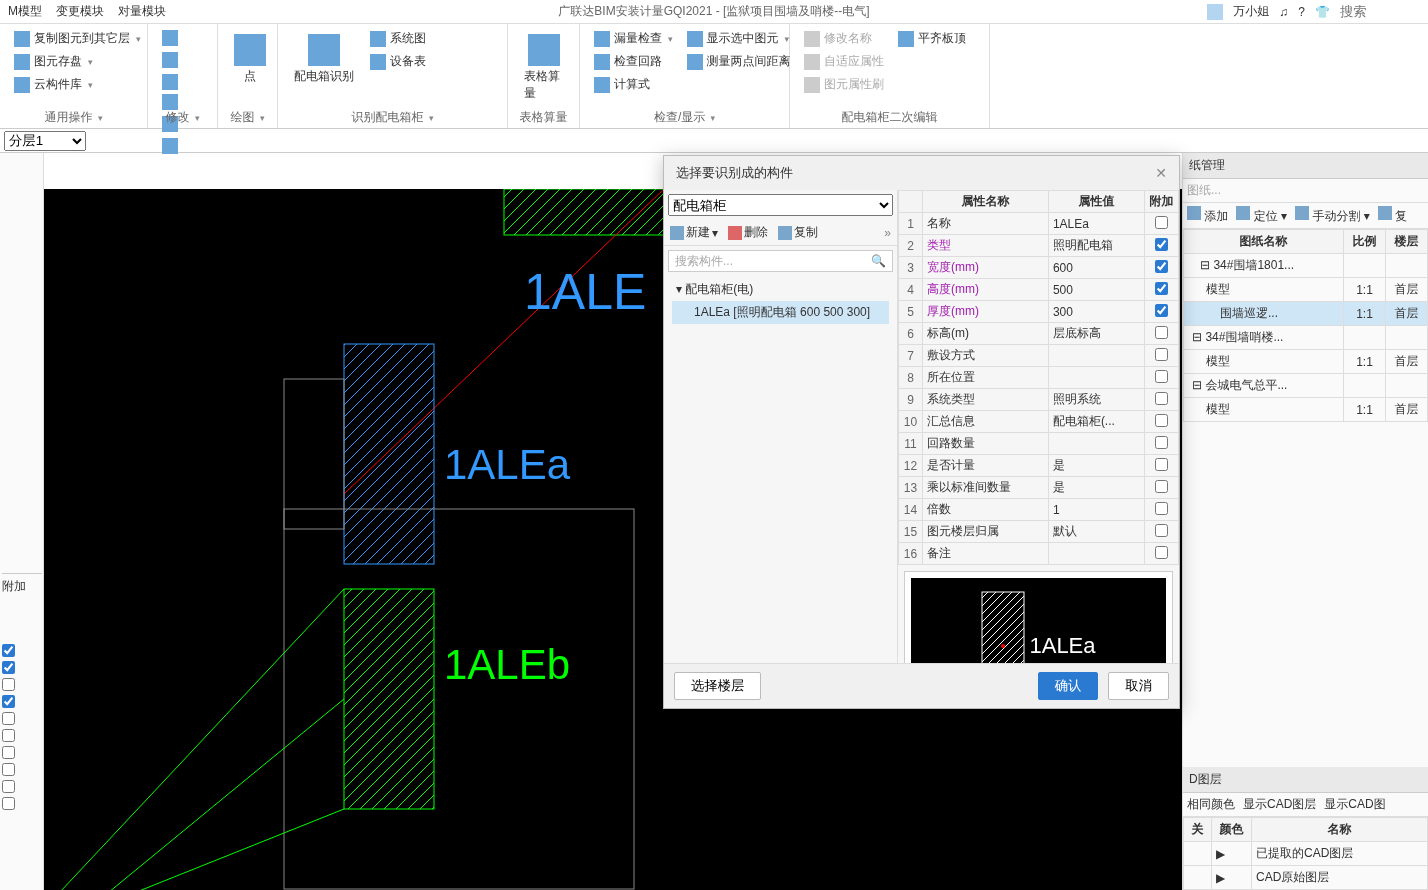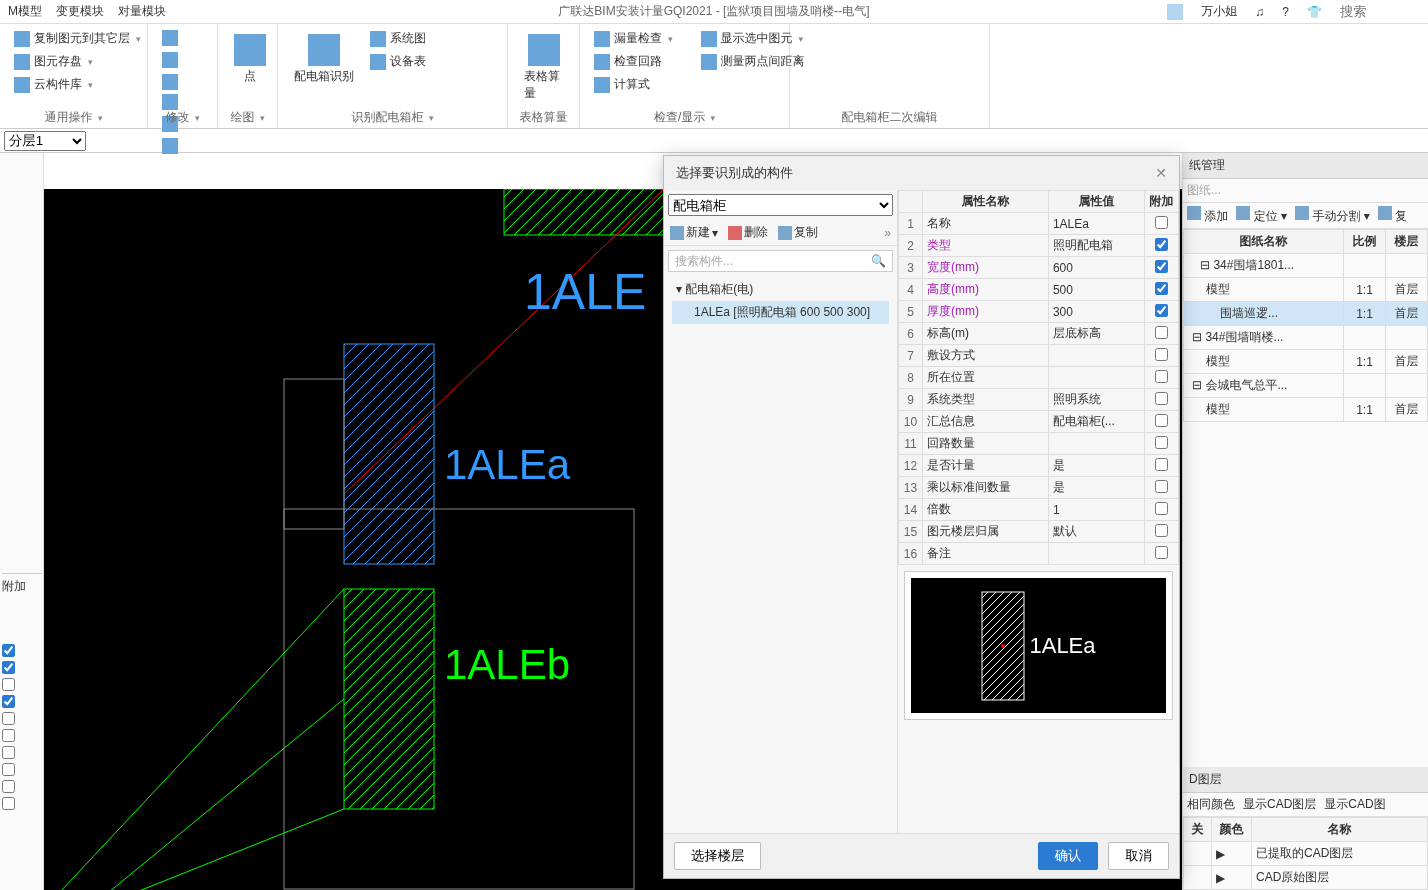--- a/index.html
+++ b/index.html
@@ -2,21 +2,21 @@
 <html><head>
 <meta charset="utf-8">
 <style>
 * { margin: 0; padding: 0; box-sizing: border-box; font-family: "Microsoft YaHei", sans-serif; }
 body { width: 1428px; height: 890px; background: #fff; overflow: hidden; position: relative; font-size: 12px; color: #333; }
 
 
 .titlebar { height: 24px; background: #fff; display: flex; align-items: center; padding: 0 8px; border-bottom: 1px solid #ddd; }
 .titlebar .menus { display: flex; gap: 14px; }
 .titlebar .title { position: absolute; left: 50%; transform: translateX(-50%); color: #666; }
-.titlebar .user { margin-left: auto; display: flex; align-items: center; gap: 18px; }
+.titlebar .user { margin-left: auto; display: flex; align-items: center; gap: 10px; }
 .titlebar .avatar { width: 16px; height: 16px; background: #b3d5f0; display: inline-block; }
 .titlebar input { border: none; outline: none; width: 80px; }
 
 
 .ribbon { height: 105px; background: #fff; border-bottom: 1px solid #ccc; display: flex; }
 .ribbon-group { border-right: 1px solid #ddd; padding: 4px 10px 0; position: relative; }
 .ribbon-group .label { position: absolute; bottom: 2px; left: 50%; transform: translateX(-50%); color: #666; font-size: 12px; white-space: nowrap; }
 .ribbon-btn { display: flex; align-items: center; gap: 4px; padding: 2px 4px; white-space: nowrap; cursor: pointer; font-size: 12px; }
 .ribbon-btn .ico { width: 16px; height: 16px; background: #6aa5da; display: inline-block; }
 .ribbon-big { display: inline-flex; flex-direction: column; align-items: center; gap: 2px; padding: 6px; cursor: pointer; }
@@ -31,21 +31,21 @@
 .floorbar { height: 24px; border-bottom: 1px solid #ccc; display: flex; align-items: center; padding-left: 4px; }
 .floorbar select { width: 82px; height: 20px; }
 
 
 .main { position: absolute; top: 153px; left: 0; right: 0; bottom: 0; display: flex; }
 .left-thin { width: 44px; background: #fafafa; border-right: 1px solid #ddd; }
 .canvas-wrap { flex: 1; position: relative; background: #000; overflow: hidden; margin-top: 36px; }
 .right-panel { width: 246px; background: #fafafa; border-left: 1px solid #ddd; display: flex; flex-direction: column; }
 
 
-.dialog { position: absolute; top: 155px; left: 663px; width: 517px; height: 724px; background: #f6f6f6; border: 1px solid #bbb; box-shadow: 0 4px 18px rgba(0,0,0,.25); display: flex; flex-direction: column; }
+.dialog { position: absolute; top: 155px; left: 663px; width: 517px; height: 554px; background: #f6f6f6; border: 1px solid #bbb; box-shadow: 0 4px 18px rgba(0,0,0,.25); display: flex; flex-direction: column; }
 .dialog-title { padding: 8px 12px; font-size: 13px; background: #f0f0f0; display: flex; justify-content: space-between; align-items: center; }
 .dialog-body { flex: 1; display: flex; overflow: hidden; }
 .dlg-left { width: 234px; border-right: 1px solid #ddd; display: flex; flex-direction: column; }
 .dlg-left select { margin: 4px; height: 22px; }
 .dlg-toolbar { display: flex; gap: 10px; padding: 4px 6px; border-bottom: 1px solid #ddd; }
 .dlg-toolbar span { cursor: pointer; display: flex; align-items: center; gap: 2px; }
 .dlg-search { margin: 4px; height: 22px; border: 1px solid #ccc; padding: 0 6px; background: #fff; color: #aaa; display: flex; align-items: center; justify-content: space-between; }
 .tree { padding: 2px 8px; font-size: 12px; }
 .tree-item { padding: 3px 4px; cursor: pointer; }
 .tree-item.sel { background: #cfe6f7; }
@@ -179,21 +179,21 @@
     <div class="label"><span>识别配电箱柜</span> <span class="dd">▾</span></div>
   </div>
   <div class="ribbon-group" style="width:72px">
     <div class="ribbon-big">
         <span class="ico"></span>
         <span>表格算量</span>
       </div>
     <div class="label">表格算量</div>
   </div>
   <div class="ribbon-group" style="width:210px">
-    <div style="display:flex;gap:20px">
+    <div style="display:flex;gap:6px">
       <div class="col">
         <div class="ribbon-btn">
             <span class="ico"></span>
             <span>漏量检查</span>
             <span class="dd">▾</span>
           </div>
         <div class="ribbon-btn">
             <span class="ico"></span>
             <span>检查回路</span>
           </div>
@@ -210,20 +210,42 @@
           </div>
         <div class="ribbon-btn">
             <span class="ico"></span>
             <span>测量两点间距离</span>
           </div>
       </div>
     </div>
     <div class="label"><span>检查/显示</span> <span class="dd">▾</span></div>
   </div>
   <div class="ribbon-group" style="width:200px">
+    <div style="display:flex;gap:6px">
+      <div class="col">
+        <div class="ribbon-btn disabled">
+            <span class="ico"></span>
+            <span>修改名称</span>
+          </div>
+        <div class="ribbon-btn disabled">
+            <span class="ico"></span>
+            <span>自适应属性</span>
+          </div>
+        <div class="ribbon-btn disabled">
+            <span class="ico"></span>
+            <span>图元属性刷</span>
+          </div>
+      </div>
+      <div class="col">
+        <div class="ribbon-btn">
+            <span class="ico"></span>
+            <span>平齐板顶</span>
+          </div>
+      </div>
+    </div>
     <div class="label">配电箱柜二次编辑</div>
   </div>
 </div>
 
 <div class="floorbar">
   <select><option>分层1</option></select>
 </div>
 
 <div class="main">
   <div class="left-thin">

